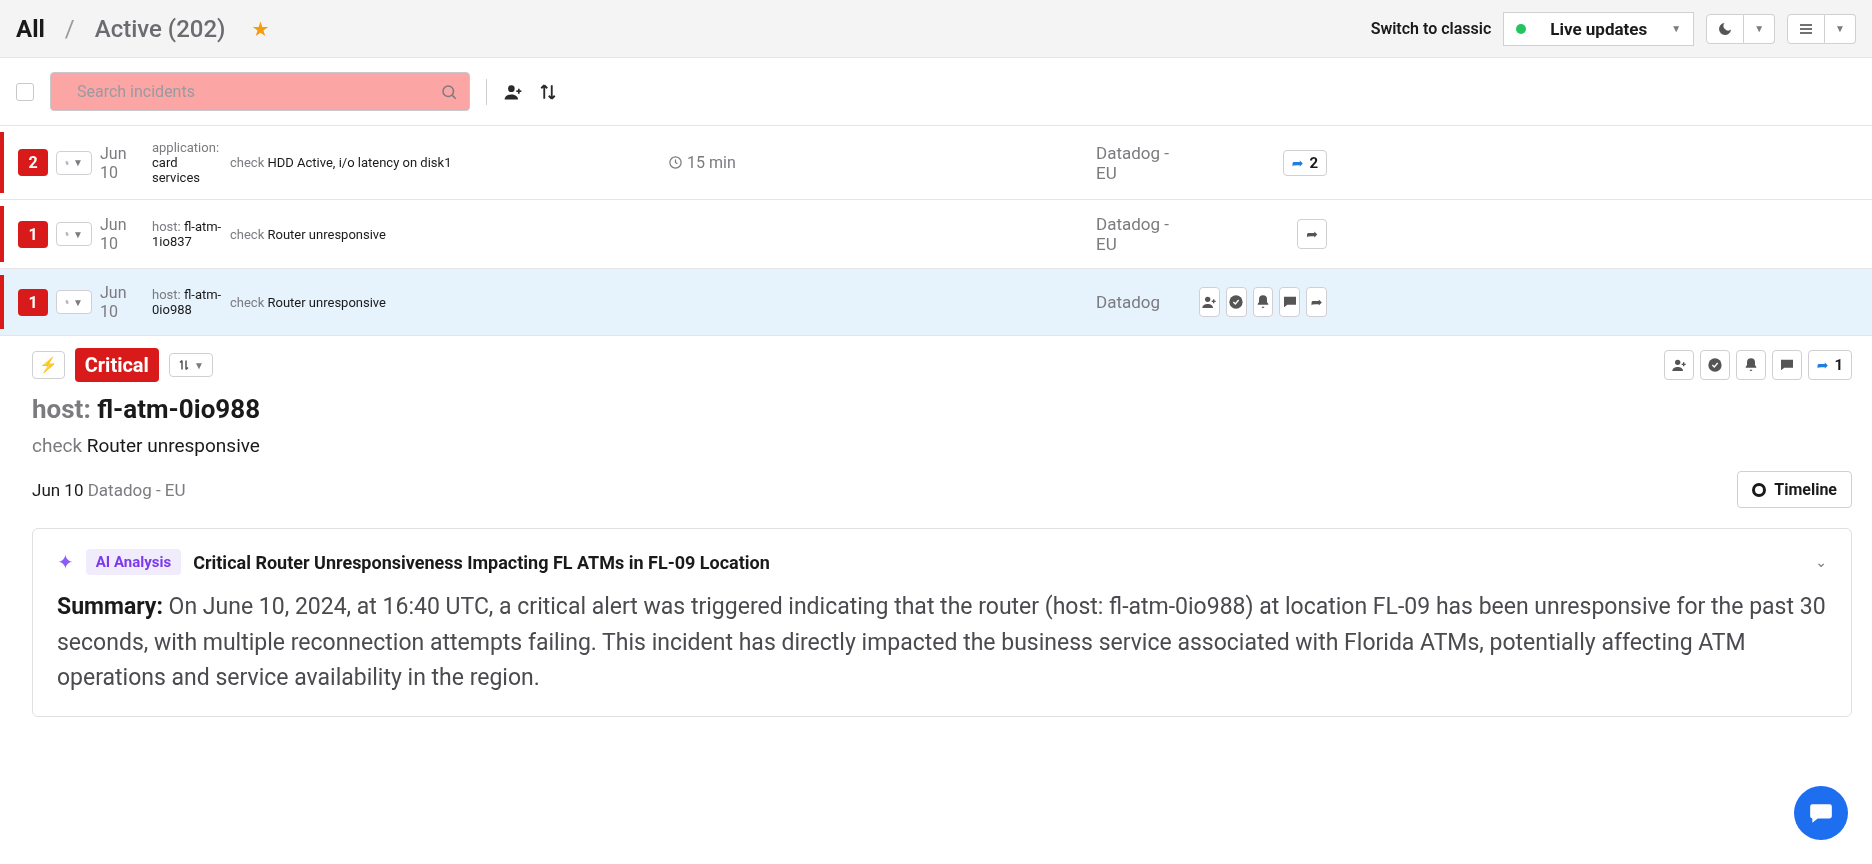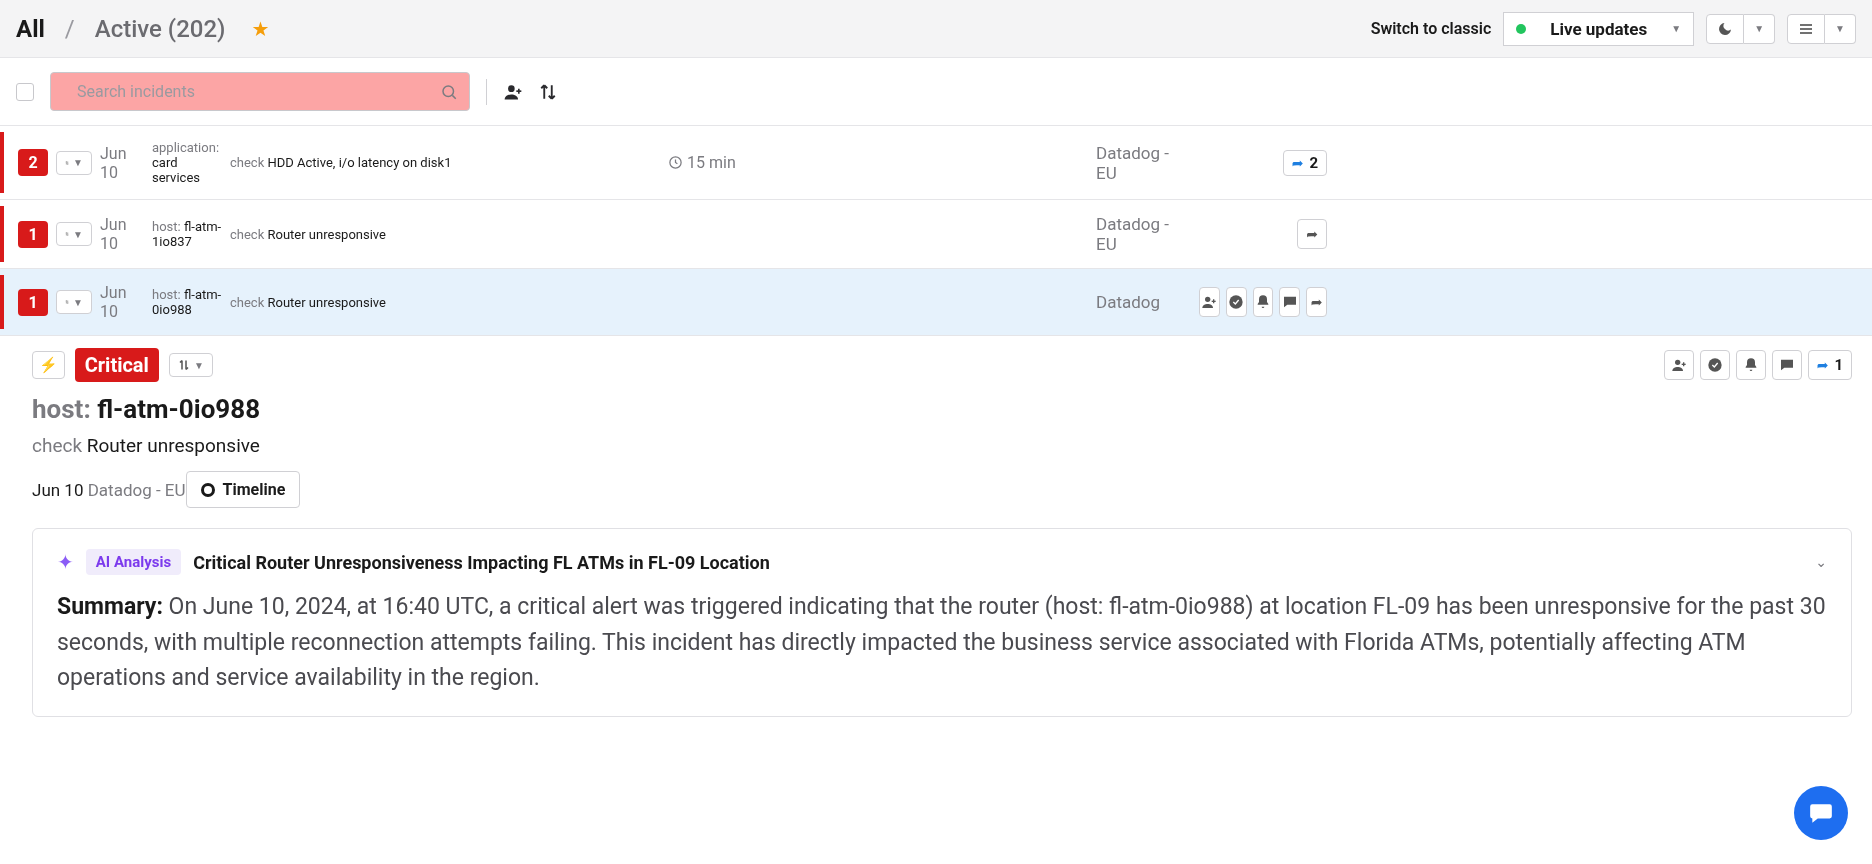--- a/index.html
+++ b/index.html
@@ -47,21 +47,21 @@
 .detail{padding:12px 20px 0 32px}
 .detail-top{display:flex;align-items:center;gap:10px;margin-bottom:12px}
 .bolt-box{border:1px solid #d0d0d4;border-radius:4px;padding:4px 6px;background:#fff}
 .bolt{color:#1e7fe0}
 .crit{background:#d81a1a;color:#fff;font-weight:700;padding:5px 10px;border-radius:4px;font-size:20px}
 .detail-actions{margin-left:auto;display:flex;gap:6px}
 .detail-title{font-size:26px;font-weight:700;margin-bottom:10px}
 .detail-title .lbl{color:#7b7b80}
 .detail-check{font-size:19px;margin-bottom:14px}
 .detail-check .lbl{color:#7b7b80}
-.detail-meta-row{display:flex;align-items:center;justify-content:flex-start;margin-bottom:20px}
+.detail-meta-row{display:flex;align-items:center;justify-content:space-between;margin-bottom:20px}
 .detail-meta{color:#1a1a1a;font-size:17px}
 .detail-meta .lbl{color:#7b7b80}
 .timeline-btn{display:flex;align-items:center;gap:8px;border:1px solid #d0d0d4;border-radius:4px;padding:8px 14px;font-weight:700;font-size:16px;background:#fff}
 .record-dot{width:14px;height:14px;border:3px solid #1a1a1a;border-radius:50%}
 .tabs{display:flex;gap:28px;border-bottom:1px solid #e5e5e8;margin-bottom:24px}
 .tab{padding:8px 4px 12px;font-weight:700;font-size:17px;color:#5a5a5f;border-bottom:3px solid transparent;cursor:pointer;position:relative}
 .tab.active{color:#1e7fe0;border-bottom-color:#1e7fe0}
 .tab:not(.active)::after{content:"";position:absolute;left:0;right:0;bottom:-1px;height:3px;background:#e5e5e8}
 .tab .count{color:#5a5a5f}
 .analysis-box{border:1px solid #e0e0e4;border-radius:6px;padding:20px 24px}

